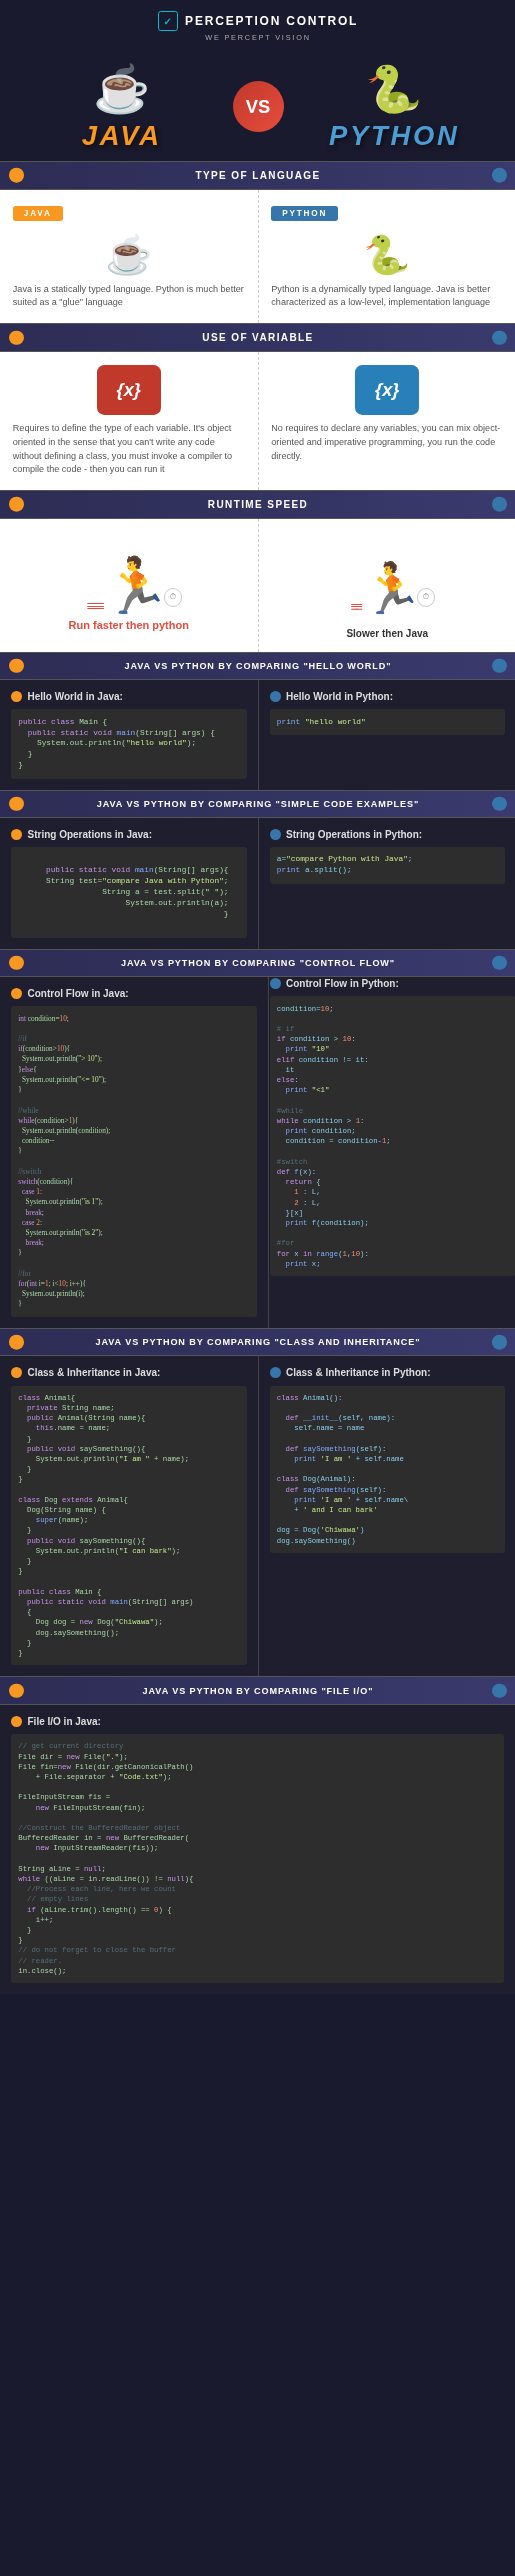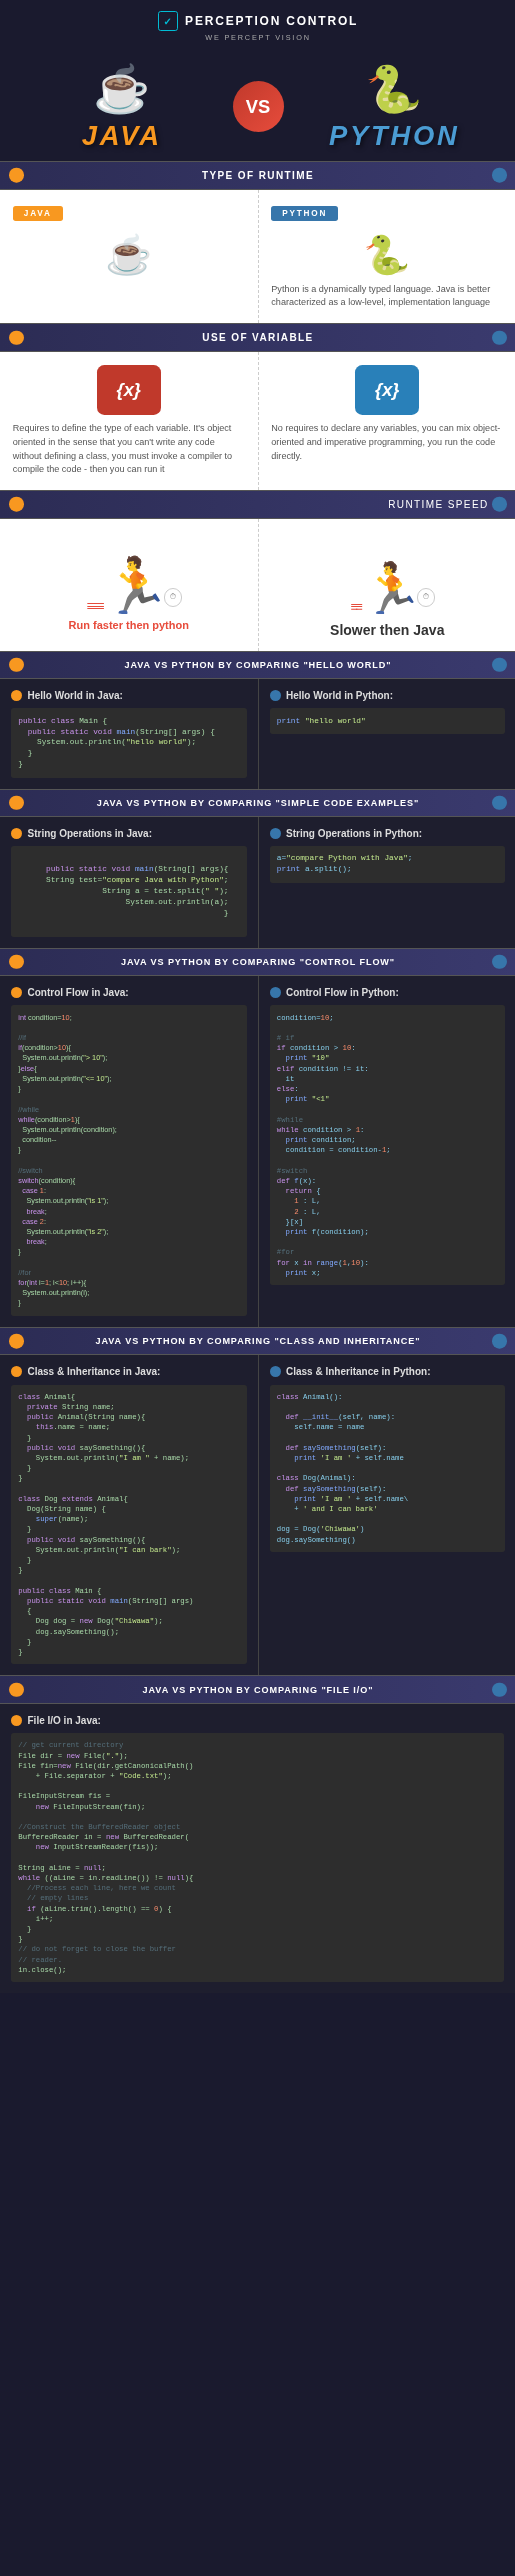--- a/index.html
+++ b/index.html
@@ -40,27 +40,28 @@
   </div>
   <div style="flex:1;display:flex;flex-direction:column;align-items:center;">
     <div style="font-size:46px;margin-bottom:3.7px;">🐍</div>
     <div style="font-size:27.4px;font-weight:900;font-style:italic;color:#4b9cd3;letter-spacing:2.7px;text-shadow:1.8px 1.8px 5.5px rgba(0,0,0,0.6);font-family:Arial Black,Arial,sans-serif;">PYTHON</div>
   </div>
 </div>
 
 <div>
   <div style="background:linear-gradient(90deg,#2c2c54,#3a3a6e);text-align:center;padding:8.2px 27.4px;font-size:10px;font-weight:bold;letter-spacing:1.4px;color:#fff;position:relative;border-top:0.9px solid #555;border-bottom:0.9px solid #555;">
     <span style="position:absolute;left:9.1px;top:50%;transform:translateY(-50%);width:14.6px;height:14.6px;background:#f89820;border-radius:50%;display:inline-block;"></span>
-    <span>TYPE OF RUNTIME</span>
+    <span>TYPE OF LANGUAGE</span>
     <span style="position:absolute;right:9.1px;top:50%;transform:translateY(-50%);width:14.6px;height:14.6px;background:#3776ab;border-radius:50%;display:inline-block;"></span>
   </div>
   <div style="display:flex;background:#fff;">
     <div style="flex:1;padding:12.8px;color:#333;border-right:1.8px dashed #ccc;">
       <div style="display:inline-block;background:#f89820;color:#fff;font-size:8.2px;font-weight:bold;letter-spacing:1.8px;padding:2.7px 11px;border-radius:2.7px;margin-bottom:7.3px;">JAVA</div>
       <div style="text-align:center;font-size:38px;margin:5.5px 0;">☕</div>
+      <div style="font-size:9.1px;line-height:1.5;color:#555;">Java is a statically typed language. Python is much better suited as a "glue" language</div>
     </div>
     <div style="flex:1;padding:12.8px;color:#333;">
       <div style="display:inline-block;background:#3776ab;color:#fff;font-size:8.2px;font-weight:bold;letter-spacing:1.8px;padding:2.7px 11px;border-radius:2.7px;margin-bottom:7.3px;">PYTHON</div>
       <div style="text-align:center;font-size:38px;margin:5.5px 0;">🐍</div>
       <div style="font-size:9.1px;line-height:1.5;color:#555;">Python is a dynamically typed language. Java is better characterized as a low-level, implementation language</div>
     </div>
   </div>
 </div>
 
 <div>
@@ -75,21 +76,21 @@
       <div style="font-size:9.1px;line-height:1.5;color:#555;text-align:left;">Requires to define the type of each variable. It's object oriented in the sense that you can't write any code without defining a class, you must invoke a compiler to compile the code - then you can run it</div>
     </div>
     <div style="flex:1;padding:12.8px;color:#333;text-align:center;">
       <div style="width:64px;height:50px;background:#2980b9;border-radius:7.3px;display:flex;align-items:center;justify-content:center;margin:0 auto 7.3px;color:#fff;font-size:18.3px;font-weight:bold;font-style:italic;">{x}</div>
       <div style="font-size:9.1px;line-height:1.5;color:#555;text-align:left;">No requires to declare any variables, you can mix object-oriented and imperative programming, you run the code directly.</div>
     </div>
   </div>
 </div>
 
 <div>
-  <div style="background:linear-gradient(90deg,#2c2c54,#3a3a6e);text-align:right;padding:8.2px 27.4px;font-size:10px;font-weight:normal;letter-spacing:1.4px;color:#fff;position:relative;border-top:0.9px solid #555;border-bottom:0.9px solid #555;">
+  <div style="background:linear-gradient(90deg,#2c2c54,#3a3a6e);text-align:center;padding:8.2px 27.4px;font-size:10px;font-weight:bold;letter-spacing:1.4px;color:#fff;position:relative;border-top:0.9px solid #555;border-bottom:0.9px solid #555;">
     <span style="position:absolute;left:9.1px;top:50%;transform:translateY(-50%);width:14.6px;height:14.6px;background:#f89820;border-radius:50%;display:inline-block;"></span>
     <span>RUNTIME SPEED</span>
     <span style="position:absolute;right:9.1px;top:50%;transform:translateY(-50%);width:14.6px;height:14.6px;background:#3776ab;border-radius:50%;display:inline-block;"></span>
   </div>
   <div style="display:flex;background:#fff;">
     <div style="flex:1;padding:12.8px;text-align:center;border-right:1.8px dashed #ccc;">
       <div style="height:82px;display:flex;align-items:flex-end;justify-content:center;gap:0;position:relative;overflow:hidden;">
 
         <div style="display:flex;align-items:flex-end;position:relative;">
           <span style="color:#e74c3c;font-size:14.6px;letter-spacing:-3.7px;margin-right:1.8px;font-weight:bold;">≡≡≡</span>
@@ -100,21 +101,21 @@
       <div style="font-size:11px;font-weight:bold;color:#e74c3c;text-align:center;margin-top:5.5px;">Run faster then python</div>
     </div>
     <div style="flex:1;padding:12.8px;text-align:center;">
       <div style="height:82px;display:flex;align-items:flex-end;justify-content:center;gap:0;position:relative;overflow:hidden;">
         <div style="display:flex;align-items:flex-end;position:relative;">
           <span style="color:#e74c3c;font-size:12.8px;letter-spacing:-2.7px;margin-right:1.8px;font-weight:bold;">≡≡</span>
           <span style="font-size:50px;line-height:1;">🏃</span>
           <div style="position:absolute;right:-11px;bottom:7.3px;width:18.3px;height:18.3px;border:1.8px solid #ccc;border-radius:50%;display:flex;align-items:center;justify-content:center;font-size:8.2px;color:#888;">⏱</div>
         </div>
       </div>
-      <div style="font-size:14px;font-weight:bold;color:#333;text-align:center;margin-top:8px;">Slower then Java</div>
+      <div style="font-size:10px;font-weight:bold;color:#333;text-align:center;margin-top:14px;">Slower then Java</div>
     </div>
   </div>
 </div>
 
 <div>
   <div style="background:linear-gradient(90deg,#2c2c54,#3a3a6e);text-align:center;padding:8.2px 27.4px;font-size:9.1px;font-weight:bold;letter-spacing:0.9px;color:#fff;position:relative;border-top:0.9px solid #555;border-bottom:0.9px solid #555;">
     <span style="position:absolute;left:9.1px;top:50%;transform:translateY(-50%);width:14.6px;height:14.6px;background:#f89820;border-radius:50%;display:inline-block;"></span>
     <span>JAVA VS PYTHON BY COMPARING "HELLO WORLD"</span>
     <span style="position:absolute;right:9.1px;top:50%;transform:translateY(-50%);width:14.6px;height:14.6px;background:#3776ab;border-radius:50%;display:inline-block;"></span>
   </div>
@@ -183,21 +184,21 @@
     <span>JAVA VS PYTHON BY COMPARING "CONTROL FLOW"</span>
     <span style="position:absolute;right:9.1px;top:50%;transform:translateY(-50%);width:14.6px;height:14.6px;background:#3776ab;border-radius:50%;display:inline-block;"></span>
   </div>
   <div style="display:flex;background:#1e1e2e;">
     <div style="flex:1;padding:11px;border-right:0.9px solid #444;">
       <div style="display:flex;align-items:center;gap:5.5px;margin-bottom:7.3px;">
         <span style="width:11px;height:11px;background:#f89820;border-radius:50%;display:inline-block;flex-shrink:0;"></span>
         <span style="font-size:10px;font-weight:bold;color:#ddd;">Control Flow in Java:</span>
       </div>
       <div style="background:#2d2d2d;border-radius:2.7px;padding:7.3px;">
-        <pre style="color:#a8d8a8;font-size:7.3px;line-height:1.4;white-space:pre-wrap;font-family:Liberation Sans, sans-serif;"><span style="color:#c792ea;">int</span> condition=<span style="color:#f78c6c;">10</span>;
+        <pre style="color:#a8d8a8;font-size:7.3px;line-height:1.4;white-space:pre-wrap;font-family:Liberation Serif, serif;"><span style="color:#c792ea;">int</span> condition=<span style="color:#f78c6c;">10</span>;
 
 <span style="color:#546e7a;">//if</span>
 <span style="color:#c792ea;">if</span>(condition&gt;<span style="color:#f78c6c;">10</span>){
   System.out.println(<span style="color:#c3e88d;">"&gt; 10"</span>);
 }<span style="color:#c792ea;">else</span>{
   System.out.println(<span style="color:#c3e88d;">"&lt;= 10"</span>);
 }
 
 <span style="color:#546e7a;">//while</span>
 <span style="color:#c792ea;">while</span>(condition&gt;<span style="color:#f78c6c;">1</span>){
@@ -214,21 +215,21 @@
     System.out.println(<span style="color:#c3e88d;">"is 2"</span>);
     <span style="color:#c792ea;">break</span>;
 }
 
 <span style="color:#546e7a;">//for</span>
 <span style="color:#c792ea;">for</span>(<span style="color:#c792ea;">int</span> i=<span style="color:#f78c6c;">1</span>; i&lt;<span style="color:#f78c6c;">10</span>; i++){
   System.out.println(i);
 }</pre>
       </div>
     </div>
-    <div style="flex:1;padding:11px;border-radius:9px;">
+    <div style="flex:1;padding:1px;border-radius:9px;">
       <div style="display:flex;align-items:center;gap:5.5px;margin-bottom:7.3px;">
         <span style="width:11px;height:11px;background:#3776ab;border-radius:50%;display:inline-block;flex-shrink:0;"></span>
         <span style="font-size:10px;font-weight:bold;color:#ddd;">Control Flow in Python:</span>
       </div>
       <div style="background:#2d2d2d;border-radius:2.7px;padding:7.3px;">
         <pre style="color:#87ceeb;font-size:7.3px;line-height:1.4;white-space:pre-wrap;font-family:'Courier New',monospace;">condition=<span style="color:#f78c6c;">10</span>;
 
 <span style="color:#546e7a;"># if</span>
 <span style="color:#c792ea;">if</span> condition &gt; <span style="color:#f78c6c;">10</span>:
   <span style="color:#82aaff;">print</span> <span style="color:#c3e88d;">"10"</span>

